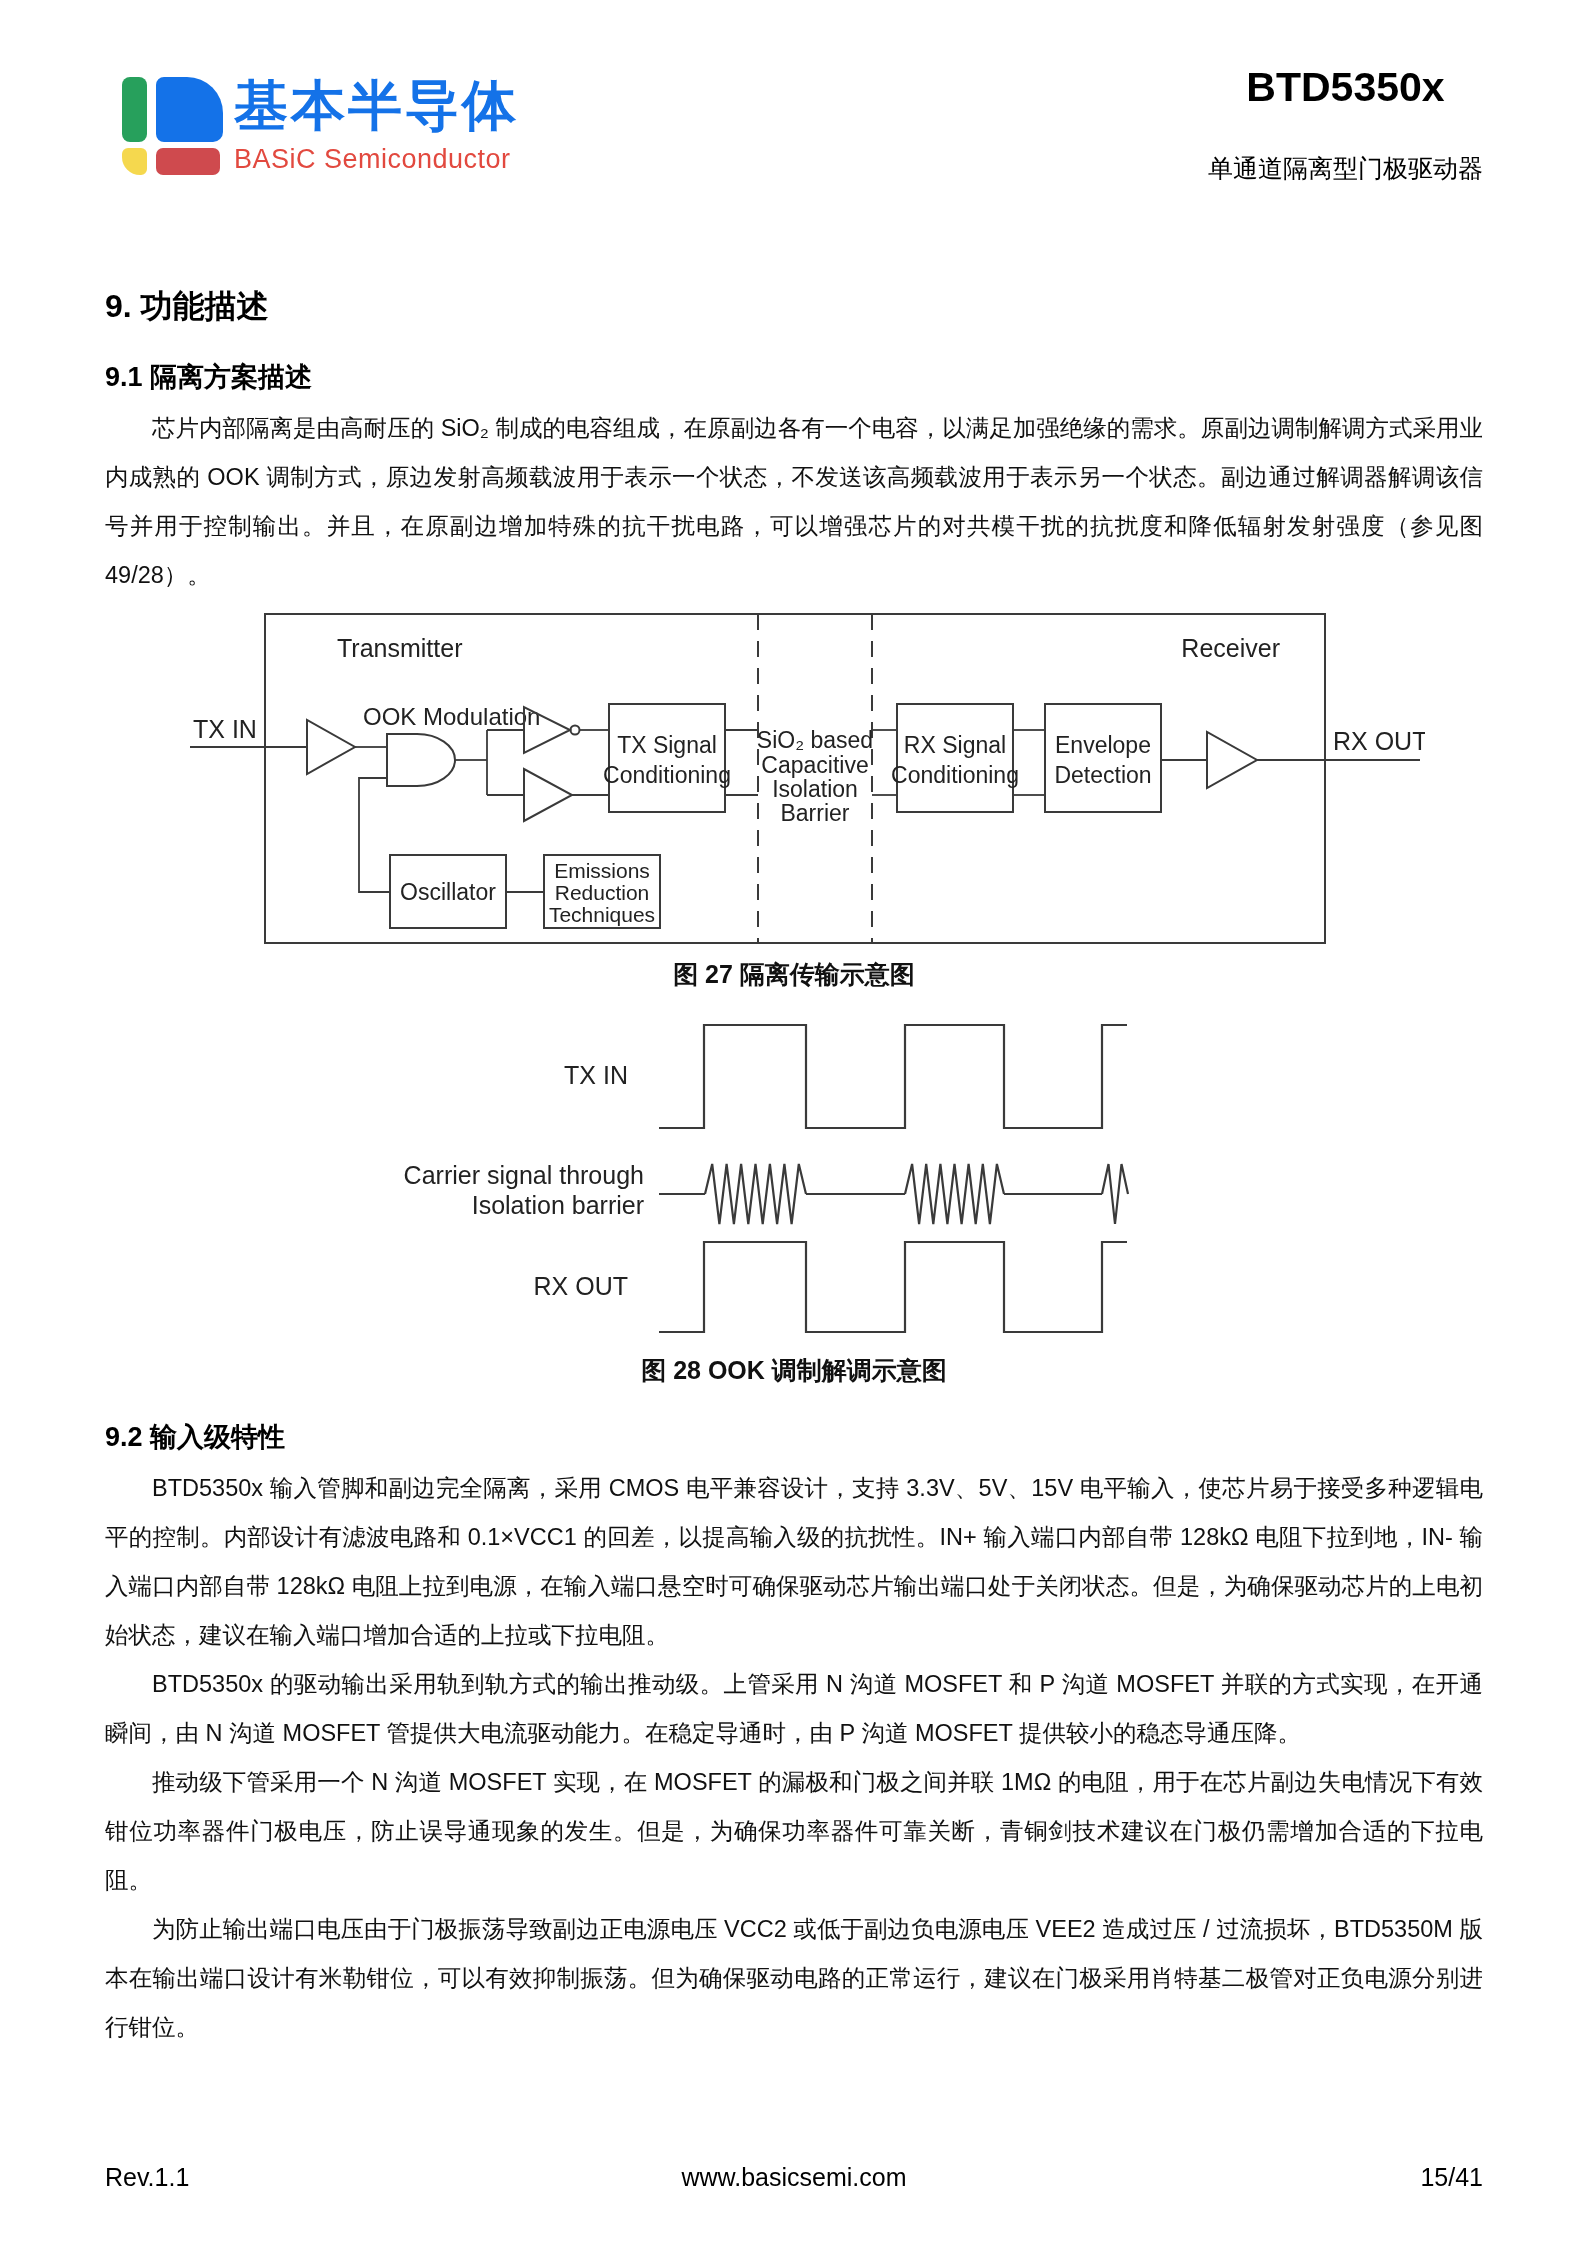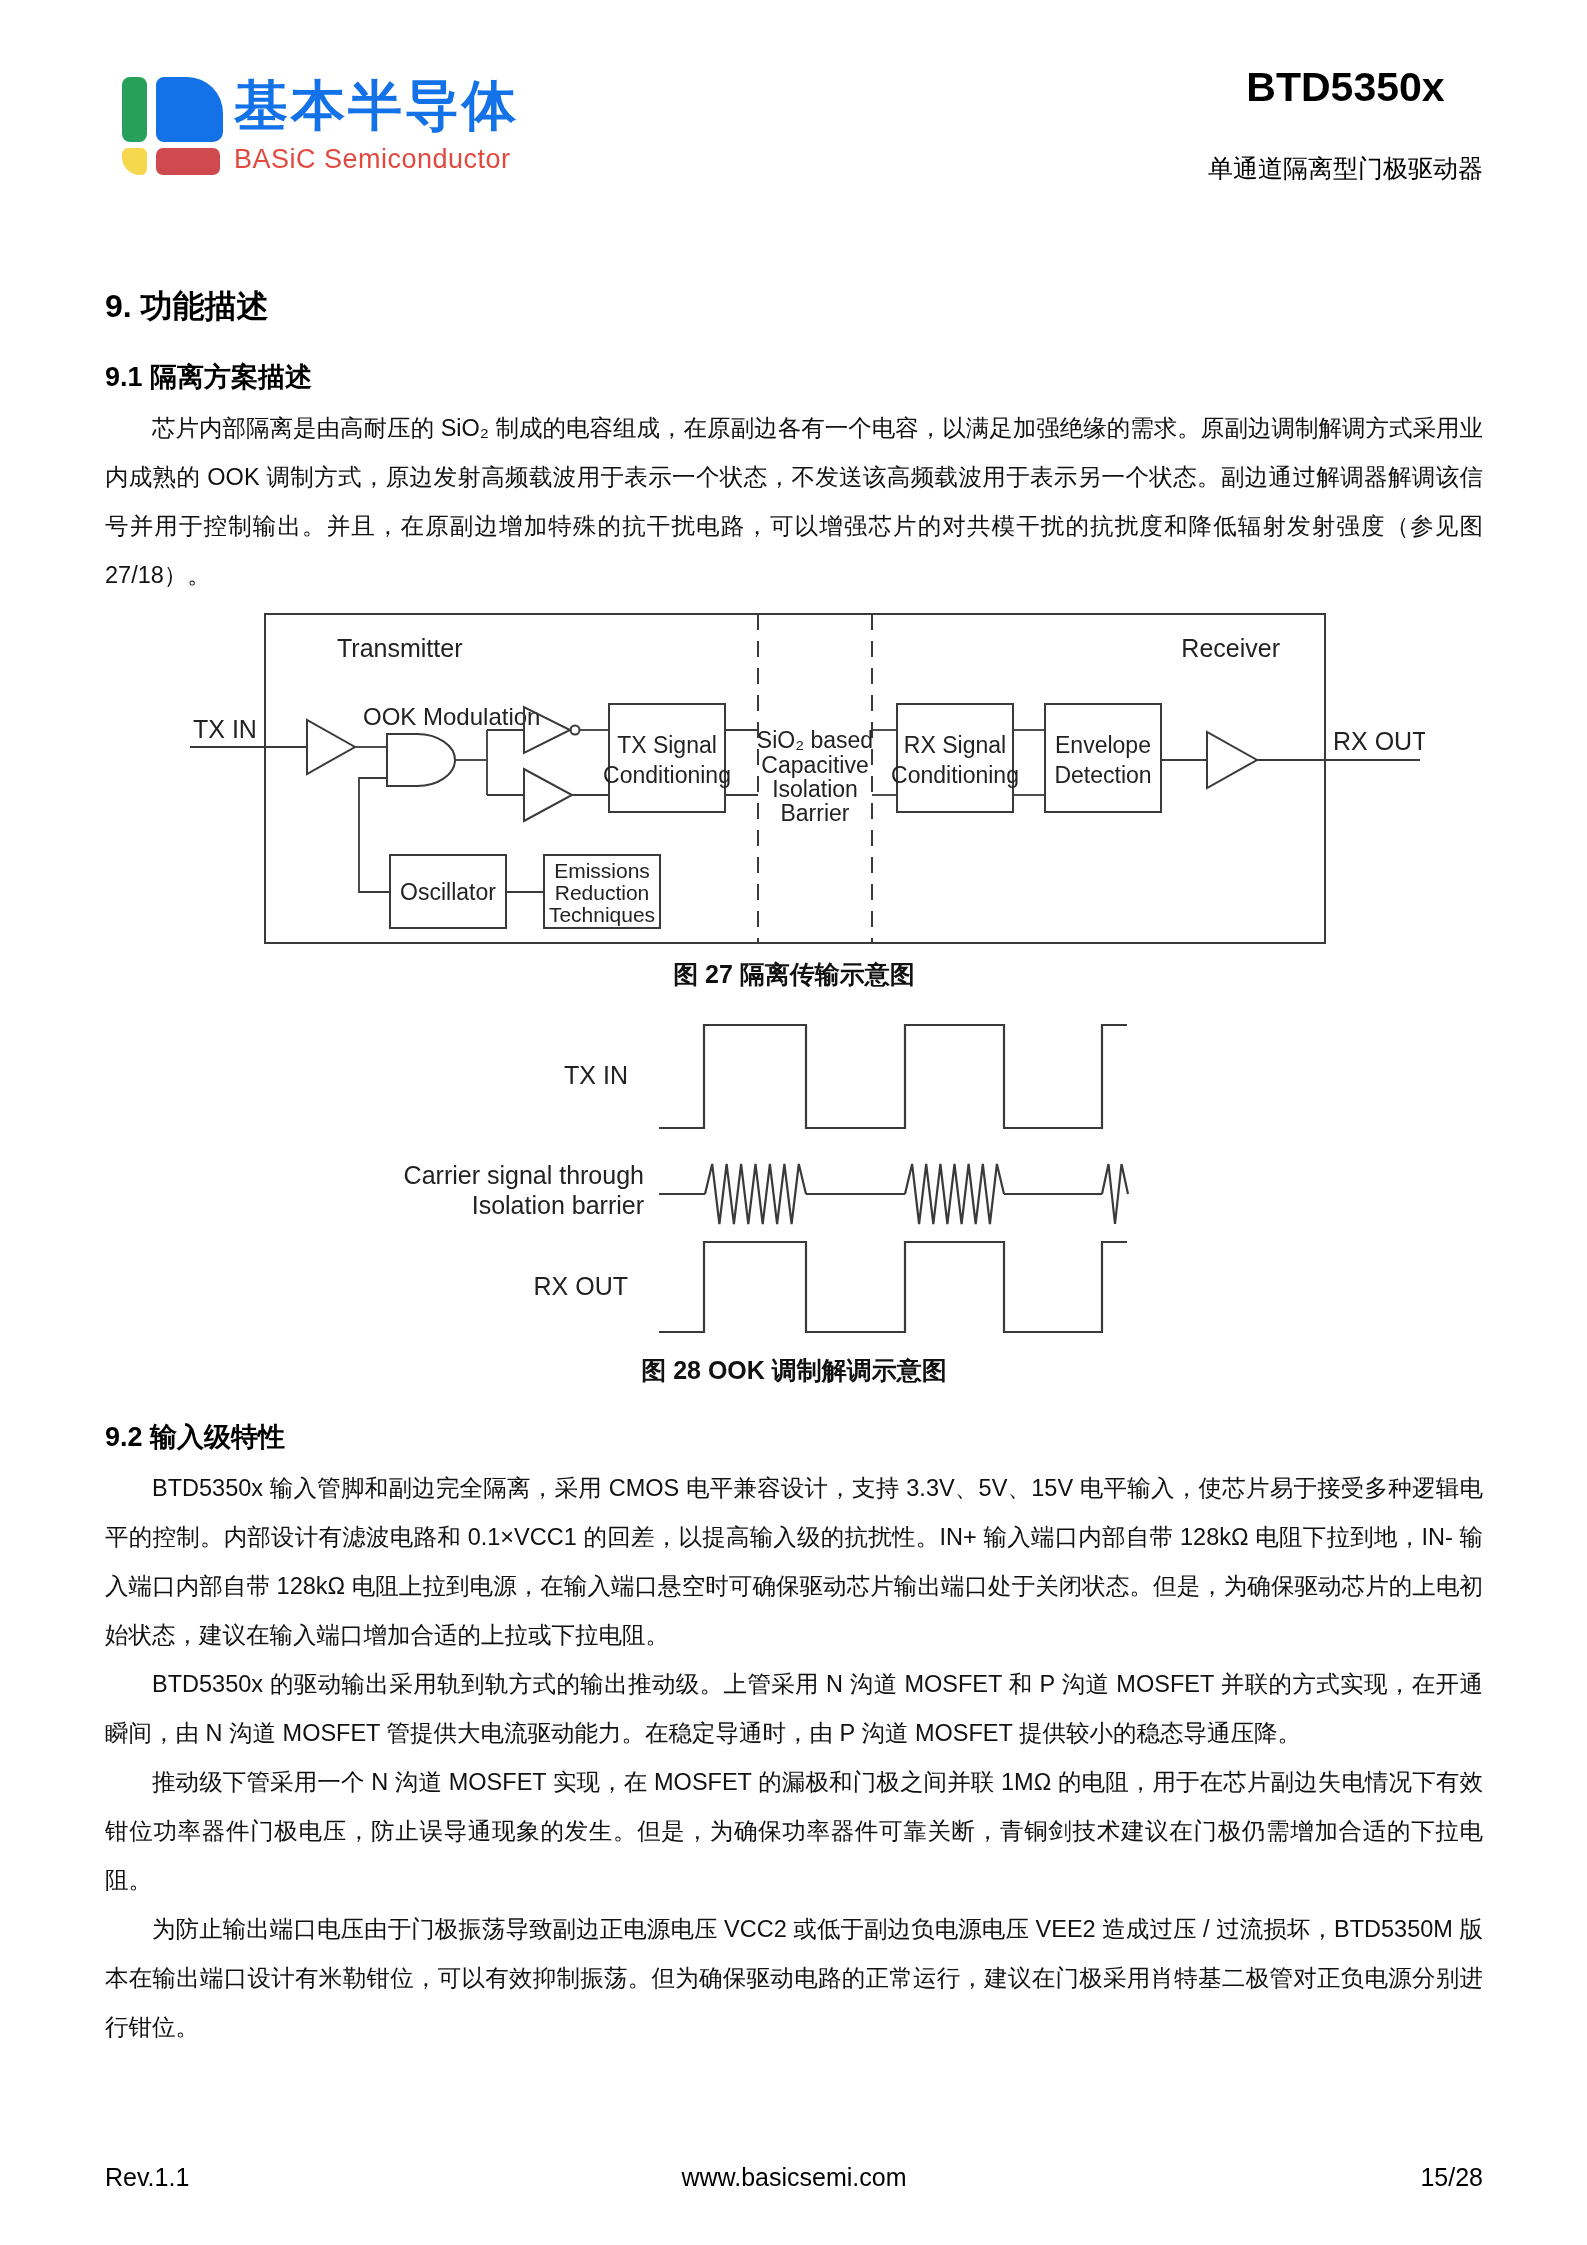--- a/index.html
+++ b/index.html
@@ -67,21 +67,21 @@
   <div class="head-right">
     <div class="product">BTD5350x</div>
     <div class="subtitle">单通道隔离型门极驱动器</div>
   </div>
 </div>
 
 <div class="content">
 
   <h1 class="sec">9. 功能描述</h1>
   <h2 class="sec">9.1 隔离方案描述</h2>
-  <p class="para">芯片内部隔离是由高耐压的 SiO₂ 制成的电容组成，在原副边各有一个电容，以满足加强绝缘的需求。原副边调制解调方式采用业内成熟的 OOK 调制方式，原边发射高频载波用于表示一个状态，不发送该高频载波用于表示另一个状态。副边通过解调器解调该信号并用于控制输出。并且，在原副边增加特殊的抗干扰电路，可以增强芯片的对共模干扰的抗扰度和降低辐射发射强度（参见图 27/18）。</p>
+  <p class="para">芯片内部隔离是由高耐压的 SiO₂ 制成的电容组成，在原副边各有一个电容，以满足加强绝缘的需求。原副边调制解调方式采用业内成熟的 OOK 调制方式，原边发射高频载波用于表示一个状态，不发送该高频载波用于表示另一个状态。副边通过解调器解调该信号并用于控制输出。并且，在原副边增加特殊的抗干扰电路，可以增强芯片的对共模干扰的抗扰度和降低辐射发射强度（参见图 49/28）。</p>
 
   <svg class="fig fig27" width="1240" height="340" viewBox="0 0 1240 340">
 
     <rect class="box" x="80" y="2" width="1060" height="329"></rect>
 
     <line class="dash" x1="573" y1="2" x2="573" y2="331"></line>
     <line class="dash" x1="687" y1="2" x2="687" y2="331"></line>
 
     <text x="152" y="45" font-size="25">Transmitter</text>
     <text x="1095" y="45" font-size="25" text-anchor="end">Receiver</text>
@@ -162,14 +162,14 @@
   <p class="para">BTD5350x 输入管脚和副边完全隔离，采用 CMOS 电平兼容设计，支持 3.3V、5V、15V 电平输入，使芯片易于接受多种逻辑电平的控制。内部设计有滤波电路和 0.1×VCC1 的回差，以提高输入级的抗扰性。IN+ 输入端口内部自带 128kΩ 电阻下拉到地，IN- 输入端口内部自带 128kΩ 电阻上拉到电源，在输入端口悬空时可确保驱动芯片输出端口处于关闭状态。但是，为确保驱动芯片的上电初始状态，建议在输入端口增加合适的上拉或下拉电阻。</p>
 
   <p class="para">BTD5350x 的驱动输出采用轨到轨方式的输出推动级。上管采用 N 沟道 MOSFET 和 P 沟道 MOSFET 并联的方式实现，在开通瞬间，由 N 沟道 MOSFET 管提供大电流驱动能力。在稳定导通时，由 P 沟道 MOSFET 提供较小的稳态导通压降。</p>
   <p class="para">推动级下管采用一个 N 沟道 MOSFET 实现，在 MOSFET 的漏极和门极之间并联 1MΩ 的电阻，用于在芯片副边失电情况下有效钳位功率器件门极电压，防止误导通现象的发生。但是，为确保功率器件可靠关断，青铜剑技术建议在门极仍需增加合适的下拉电阻。</p>
   <p class="para">为防止输出端口电压由于门极振荡导致副边正电源电压 VCC2 或低于副边负电源电压 VEE2 造成过压 / 过流损坏，BTD5350M 版本在输出端口设计有米勒钳位，可以有效抑制振荡。但为确保驱动电路的正常运行，建议在门极采用肖特基二极管对正负电源分别进行钳位。</p>
 </div>
 
 <div class="footer">
   <span class="rev">Rev.1.1</span>
   <span class="url">www.basicsemi.com</span>
-  <span class="page">15/28</span>
+  <span class="page">15/41</span>
 </div>
 
 </body></html>

